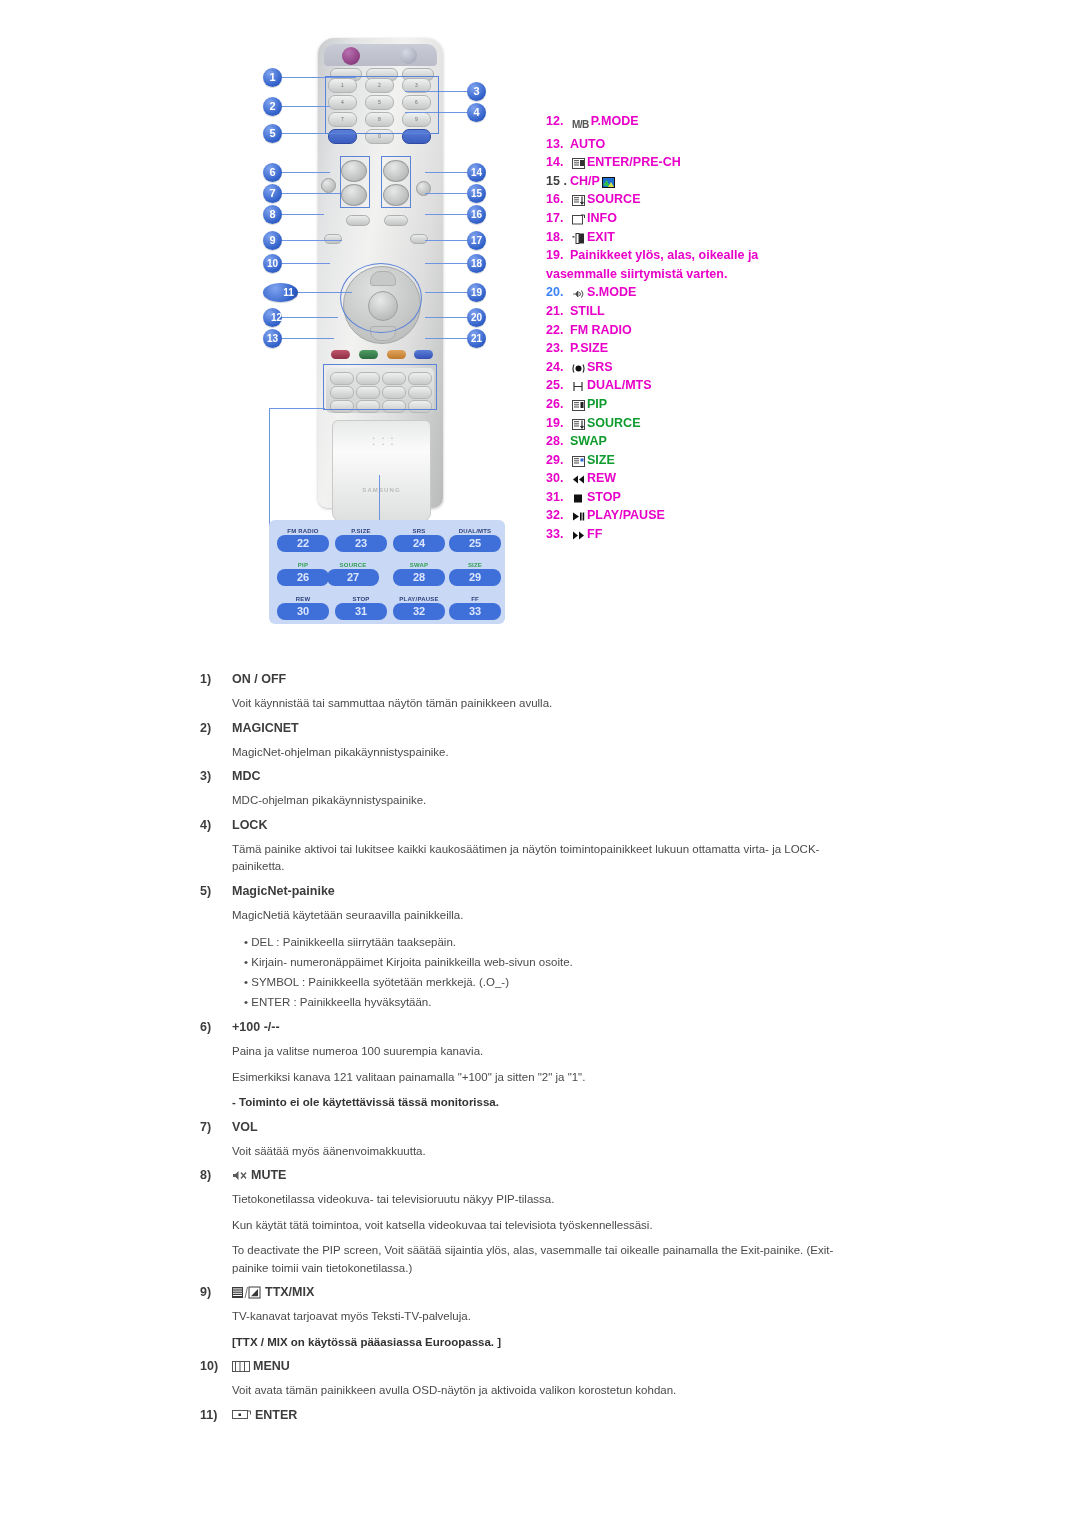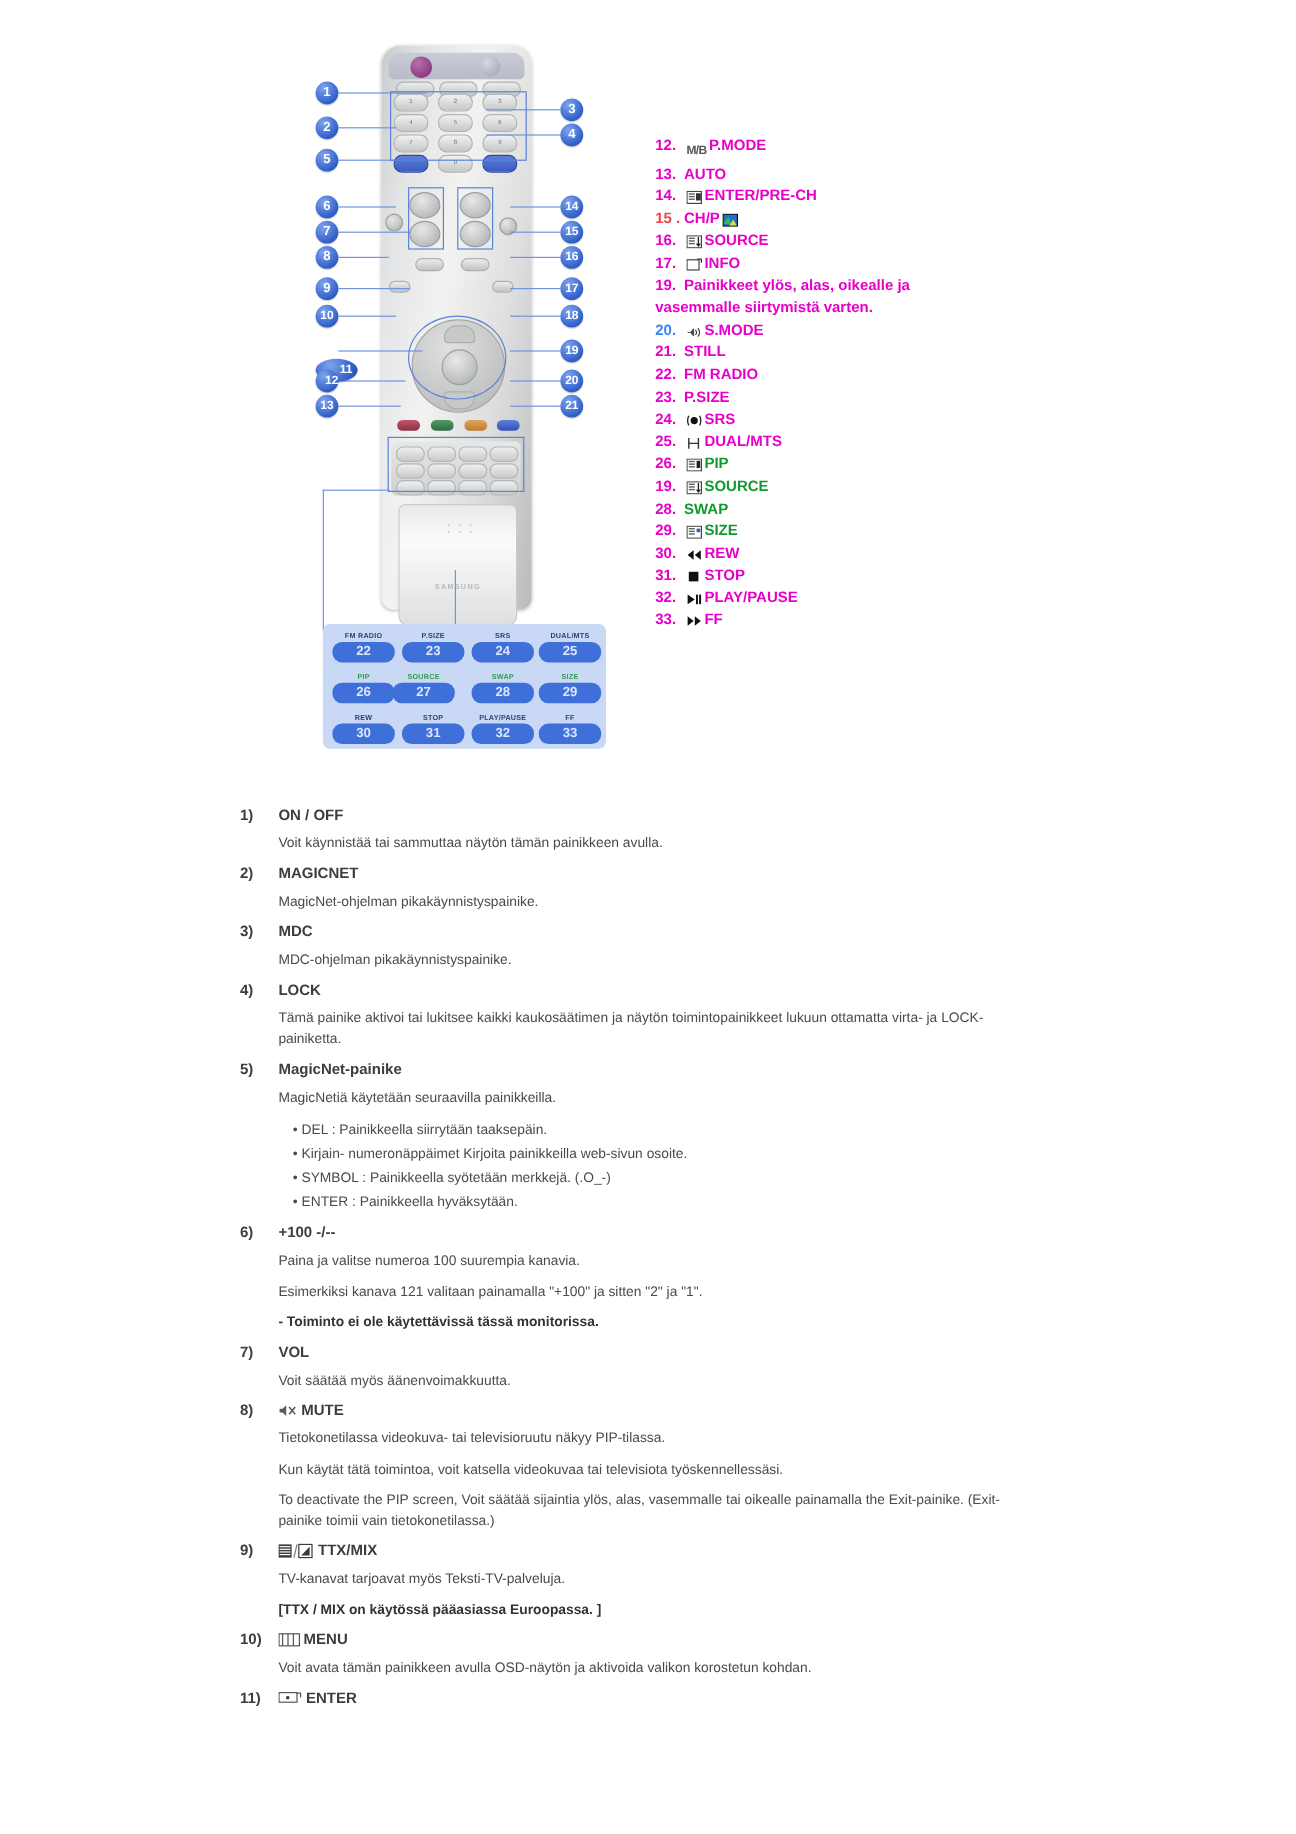--- a/index.html
+++ b/index.html
@@ -289,21 +289,21 @@
 
     <div id="bub-left">
         <div class="bub" style="left: 8px; top: 48px;">1</div>
         <div class="bub" style="left: 8px; top: 77px;">2</div>
         <div class="bub" style="left: 8px; top: 104px;">5</div>
         <div class="bub" style="left: 8px; top: 143px;">6</div>
         <div class="bub" style="left: 8px; top: 164px;">7</div>
         <div class="bub" style="left: 8px; top: 185px;">8</div>
         <div class="bub" style="left: 8px; top: 211px;">9</div>
         <div class="bub wide" style="left: 8px; top: 234px;">10</div>
-        <div class="bub wide" style="left: 8px; top: 279px; padding-left: 16px;">11</div>
+        <div class="bub wide" style="left: 8px; top: 263px; padding-left: 16px;">11</div>
         <div class="bub wide" style="left: 8px; top: 288px; text-align: right;">12</div>
         <div class="bub wide" style="left: 8px; top: 309px;">13</div>
       </div>
     <div id="bub-right">
         <div class="bub" style="left: 212px; top: 62px;">3</div>
         <div class="bub" style="left: 212px; top: 83px;">4</div>
         <div class="bub wide" style="left: 212px; top: 143px;">14</div>
         <div class="bub wide" style="left: 212px; top: 164px;">15</div>
         <div class="bub wide" style="left: 212px; top: 185px;">16</div>
         <div class="bub wide" style="left: 212px; top: 211px;">17</div>
@@ -317,36 +317,41 @@
   <div class="legend" id="legend">
       <div class="lg"><span class="num" style="color:#e800c8">12.</span><span class="ic" style="font-size:10px;font-weight:bold;color:#555;letter-spacing:-.5px;">M/B</span><span class="t" style="color:#e800c8">P.MODE</span></div>
       <div class="lg"><span class="num" style="color:#e800c8">13.</span><span class="t" style="color:#e800c8">AUTO</span></div>
       <div class="lg"><span class="num" style="color:#e800c8">14.</span><svg class="ic" width="13" height="11" viewBox="0 0 13 11">
           <rect x="0.5" y="0.5" width="12" height="10" fill="#fff" stroke="#444"></rect>
           <rect x="2" y="2" width="5" height="1.2" fill="#666"></rect>
           <rect x="2" y="4.2" width="5" height="1.2" fill="#666"></rect>
           <rect x="2" y="6.4" width="5" height="1.2" fill="#666"></rect>
           <path d="M8 2 L12 2 L12 8 L8 8 Z" fill="#333"></path>
         </svg><span class="t" style="color:#e800c8">ENTER/PRE-CH</span></div>
-      <div class="lg"><span class="num" style="color:#ef4444">15 .</span><span class="t" style="color:#e800c8">CH/P</span><svg class="ic" width="13" height="11" viewBox="0 0 13 11">
+      <div class="lg"><span class="num" style="color:#404040">15 .</span><span class="t" style="color:#e800c8">CH/P</span><svg class="ic" width="13" height="11" viewBox="0 0 13 11">
           <rect x="0.5" y="0.5" width="12" height="10" fill="#1e6fd0" stroke="#111"></rect>
           <path d="M1 8 L5 3 L8 10 Z" fill="#2fbf4a"></path>
           <path d="M6 10 L9 5 L12 10 Z" fill="#d8e04a"></path>
         </svg></div>
       <div class="lg"><span class="num" style="color:#e800c8">16.</span><svg class="ic" width="13" height="11" viewBox="0 0 13 11">
           <rect x="0.5" y="0.5" width="12" height="10" fill="#fff" stroke="#444"></rect>
           <rect x="2" y="2" width="5" height="1.2" fill="#666"></rect>
           <rect x="2" y="4.2" width="5" height="1.2" fill="#666"></rect>
           <rect x="2" y="6.4" width="5" height="1.2" fill="#666"></rect>
           <path d="M10 1.5 L10 8.5 M8.5 7 L10 9 L11.5 7" stroke="#222" stroke-width="1.1" fill="none"></path>
         </svg><span class="t" style="color:#e800c8">SOURCE</span></div>
       <div class="lg"><span class="num" style="color:#e800c8">17.</span><svg class="ic" width="13" height="11" viewBox="0 0 13 11">
           <rect x="0.5" y="1.5" width="10" height="8.5" fill="#fff" stroke="#444"></rect>
           <path d="M9 1 L12.5 1 L12.5 4" stroke="#333" stroke-width="1" fill="none"></path>
         </svg><span class="t" style="color:#e800c8">INFO</span></div>
+      <div class="lg"><span class="num" style="color:#e800c8">18.</span><svg class="ic" width="13" height="11" viewBox="0 0 13 11">
+          <rect x="0.5" y="3" width="2" height="1.6" fill="#555"></rect>
+          <rect x="4" y="0.5" width="8" height="10" fill="#2b2b2b"></rect>
+          <rect x="4" y="0.5" width="3" height="10" fill="#fff" stroke="#333"></rect>
+        </svg><span class="t" style="color:#e800c8">EXIT</span></div>
       <div class="lg"><span class="num" style="color:#e800c8">19.</span><span class="t" style="color:#e800c8">Painikkeet ylös, alas, oikealle ja</span></div>
       <div class="lg"><span class="t" style="color:#e800c8">vasemmalle siirtymistä varten.</span></div>
       <div class="lg"><span class="num" style="color:#3b82f6">20.</span><svg class="ic" width="13" height="11" viewBox="0 0 13 11">
           <path d="M1 6 L3.5 6 L6 3 L6 9 L3.5 6" fill="#444" stroke="#444" stroke-width=".8"></path>
           <path d="M7.5 4 Q9.5 6 7.5 8" stroke="#444" fill="none" stroke-width="1"></path>
           <path d="M9.5 2.5 Q12.5 6 9.5 9.5" stroke="#444" fill="none" stroke-width="1"></path>
         </svg><span class="t" style="color:#e800c8">S.MODE</span></div>
       <div class="lg"><span class="num" style="color:#e800c8">21.</span><span class="t" style="color:#e800c8">STILL</span></div>
       <div class="lg"><span class="num" style="color:#e800c8">22.</span><span class="t" style="color:#e800c8">FM RADIO</span></div>
       <div class="lg"><span class="num" style="color:#e800c8">23.</span><span class="t" style="color:#e800c8">P.SIZE</span></div>

